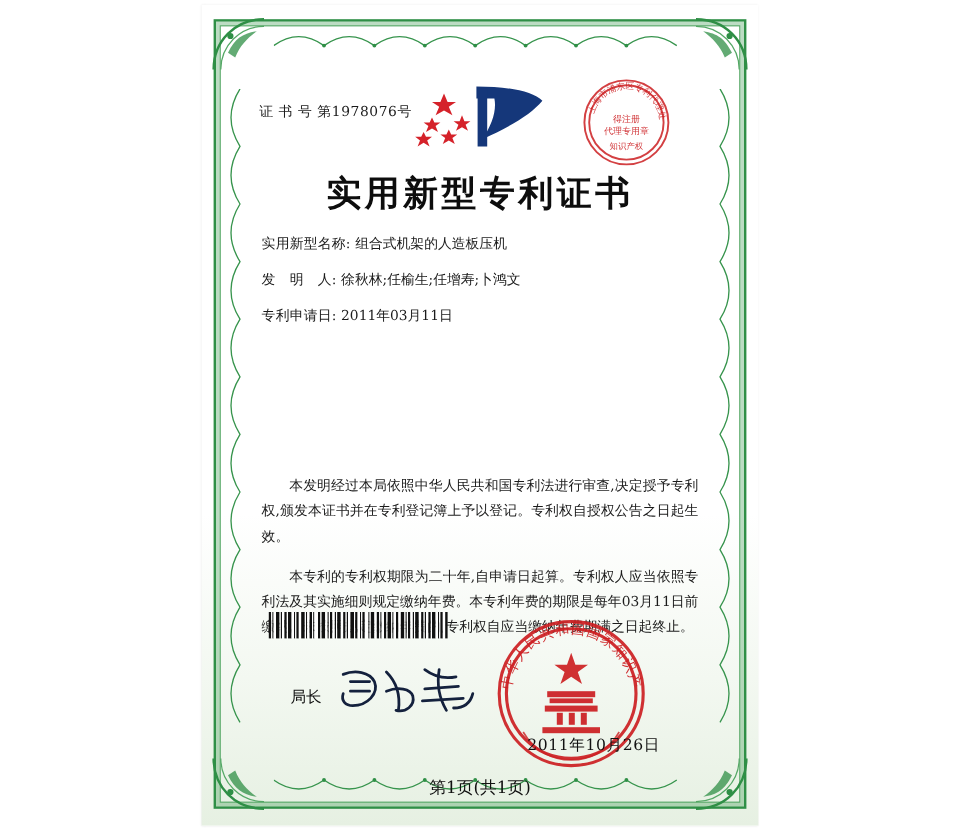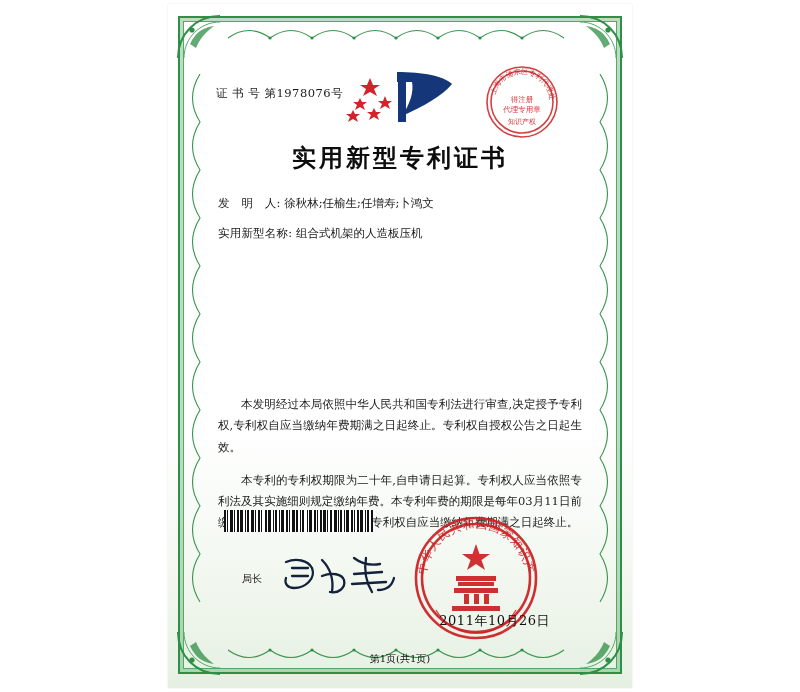--- a/index.html
+++ b/index.html
@@ -124,21 +124,21 @@
     height: 76px;
   }
   h1.title {
     position: absolute;
     left: 0;
     right: 0;
     top: 98px;
     margin: 0;
     text-align: center;
     font-family: Liberation Serif, serif;
-    font-size: 24px;
+    font-size: 29px;
     font-weight: 700;
     letter-spacing: 3px;
     color: #0d0d0d;
   }
   .fields {
     position: absolute;
     left: 6px;
     right: 6px;
     top: 152px;
     font-family: "DejaVu Serif", "Liberation Serif", serif;
@@ -180,21 +180,21 @@
     right: 48px;
     top: 470px;
     width: 128px;
     height: 128px;
   }
   .director {
     position: absolute;
     left: 30px;
     top: 528px;
     font-family: Liberation Serif, serif;
-    font-size: 10px;
+    font-size: 13px;
     color: #111;
   }
   .signature {
     position: absolute;
     left: 66px;
     top: 506px;
     width: 124px;
     height: 54px;
     color: #14213d;
   }
@@ -207,21 +207,21 @@
     color: #111;
     letter-spacing: 0.5px;
   }
   .pagefoot {
     position: absolute;
     left: 0;
     right: 0;
     bottom: -18px;
     text-align: center;
     font-family: "DejaVu Serif", "Liberation Serif", serif;
-    font-size: 10px;
+    font-size: 14px;
     color: #111;
   }
 </style>
 </head>
 <body>
 
 <div class="page">
   <div class="sheet">
 
     <div class="frame-outer"></div>
@@ -339,31 +339,35 @@
           <text x="38" y="38" text-anchor="middle" font-size="7.5" fill="#cc1f22" opacity="0.9" font-family="DejaVu Serif, serif">得注册</text>
           <text x="38" y="48" text-anchor="middle" font-size="7.5" fill="#cc1f22" opacity="0.9" font-family="DejaVu Serif, serif">代理专用章</text>
           <text x="38" y="60" text-anchor="middle" font-size="7" fill="#cc1f22" opacity="0.9" font-family="DejaVu Serif, serif">知识产权</text>
         </svg>
       </div>
 
       <h1 class="title">实用新型专利证书</h1>
 
       <div class="fields">
         <div class="field-row">
+          <span class="lbl">实用新型名称:</span>
+          <span class="val">组合式机架的人造板压机</span>
+        </div>
+        <div class="field-row">
           <span class="lbl">发　明　人:</span>
           <span class="val">徐秋林;任榆生;任增寿;卜鸿文</span>
         </div>
         <div class="field-row">
-          <span class="lbl">实用新型名称:</span>
-          <span class="val">组合式机架的人造板压机</span>
+          <span class="lbl">专利申请日:</span>
+          <span class="val">2011年03月11日</span>
         </div>
       </div>
 
       <div class="body-text">
-        <p>本发明经过本局依照中华人民共和国专利法进行审查,决定授予专利权,专利权自应当缴纳年费期满之日起终止。专利权自授权公告之日起生效。</p>
+        <p>本发明经过本局依照中华人民共和国专利法进行审查,决定授予专利权,颁发本证书并在专利登记簿上予以登记。专利权自授权公告之日起生效。</p>
         <p>本专利的专利权期限为二十年,自申请日起算。专利权人应当依照专利法及其实施细则规定缴纳年费。本专利年费的期限是每年03月11日前缴纳。未按照规定缴纳年费的,专利权自应当缴纳年费期满之日起终止。</p>
       </div>
 
       <div class="barcode">
         <i style="width:2px"></i>
           <i style="width:1px;background:#fff"></i>
         <i style="width:1px"></i>
           <i style="width:2px;background:#fff"></i>
         <i style="width:3px"></i>
           <i style="width:1px;background:#fff"></i>

